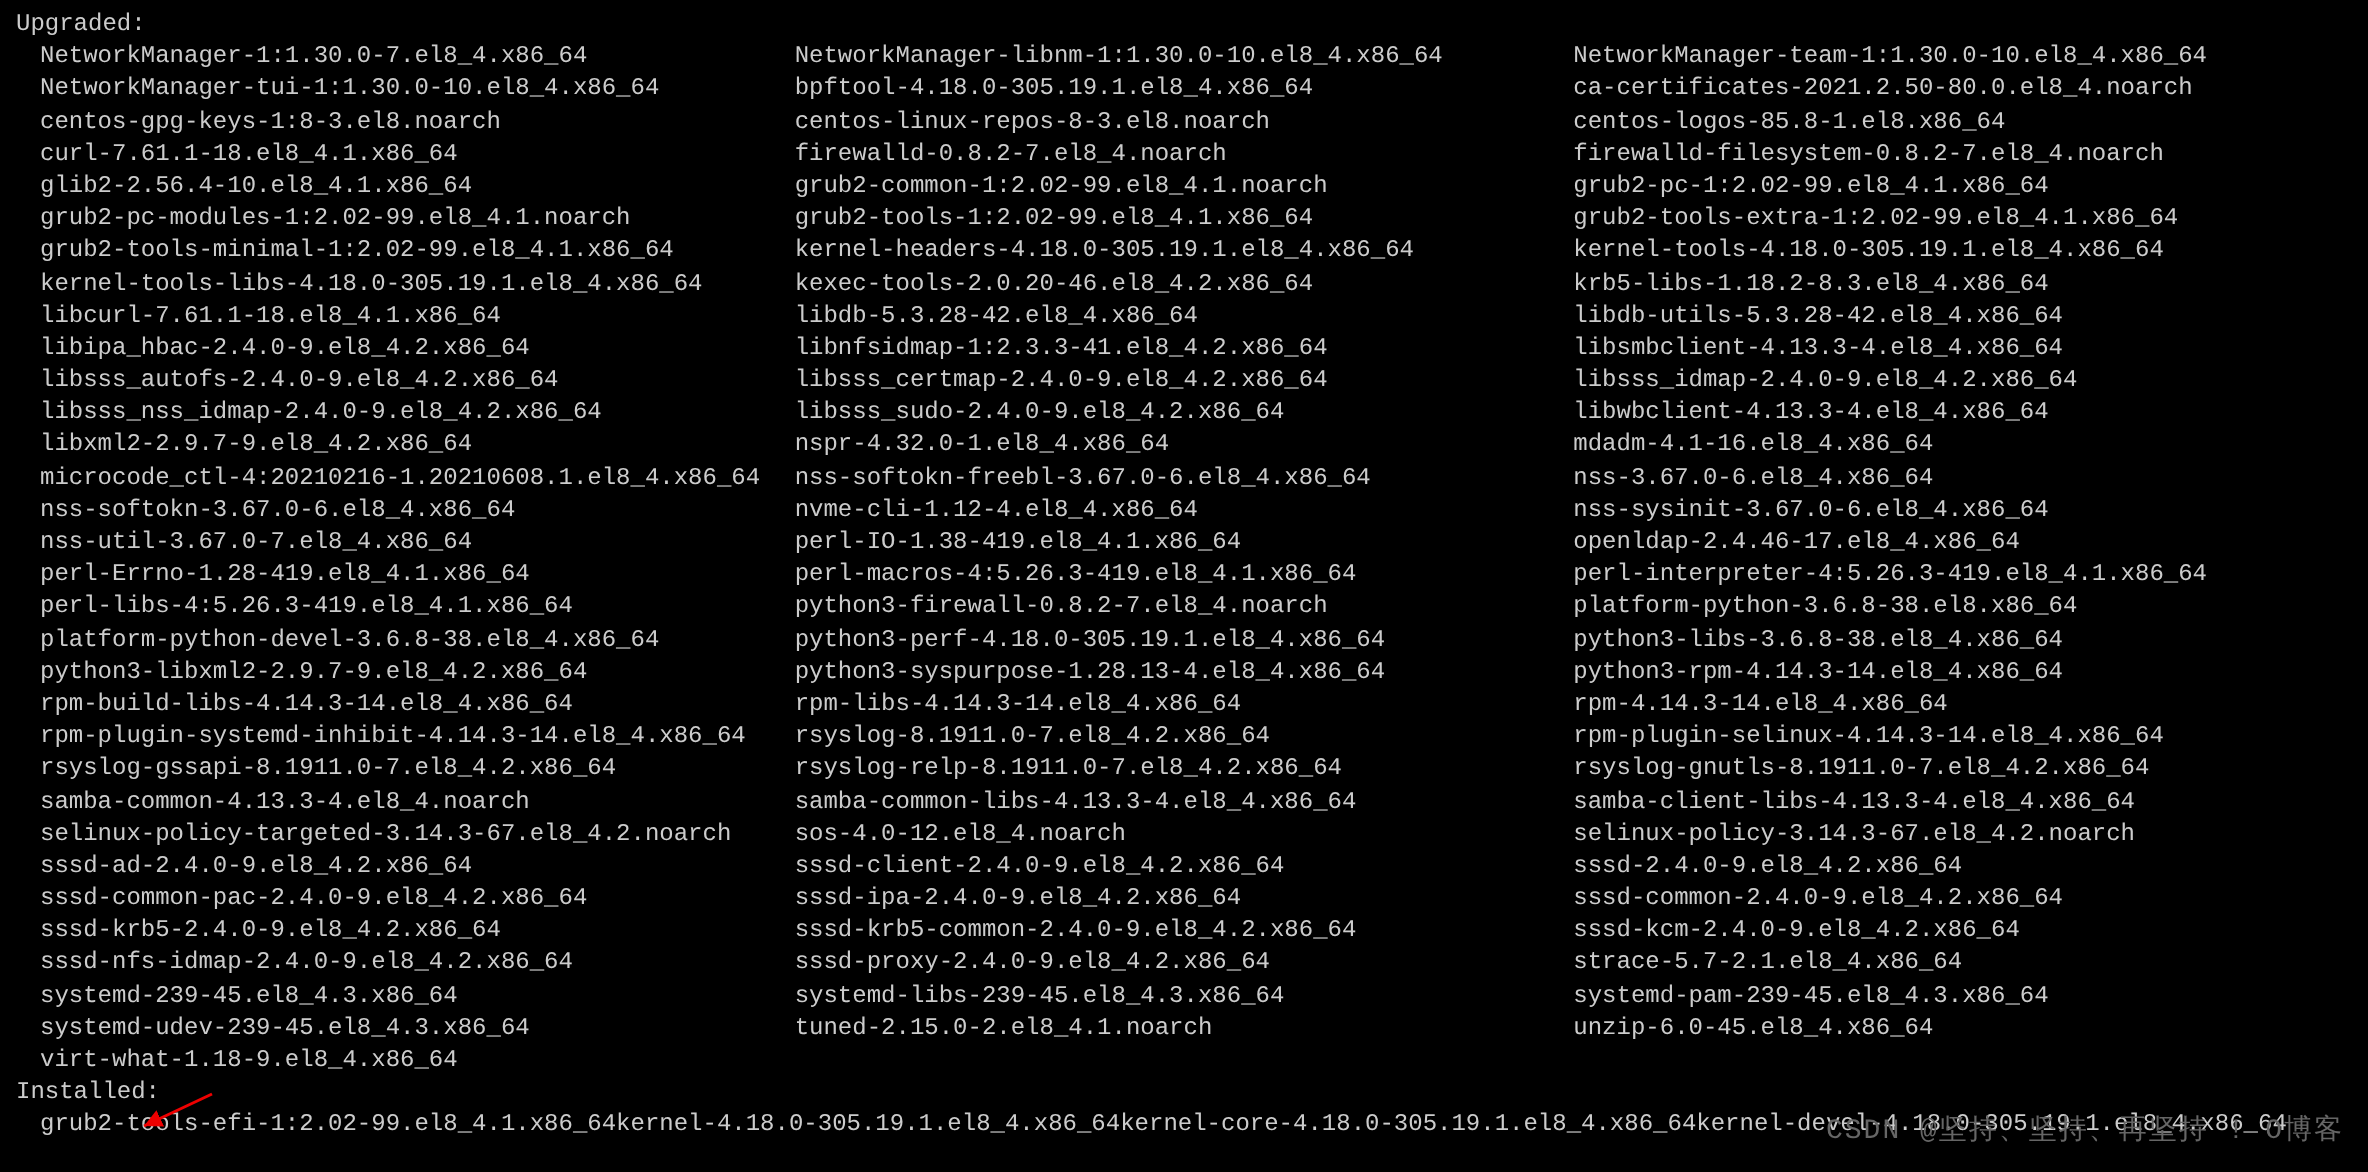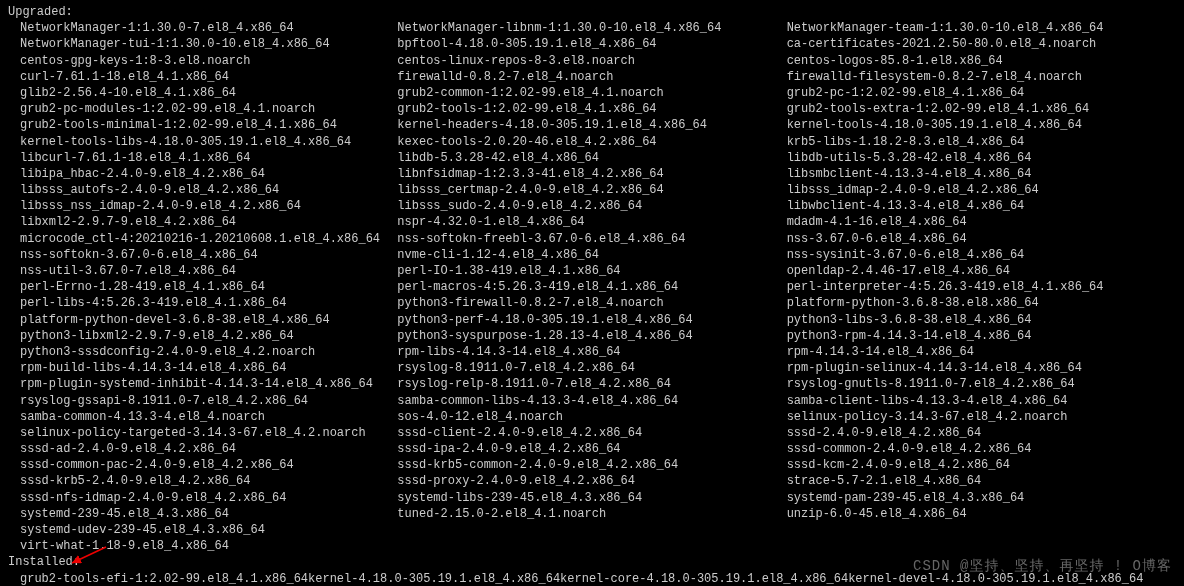--- a/index.html
+++ b/index.html
@@ -63,21 +63,20 @@
       <div>libsss_autofs-2.4.0-9.el8_4.2.x86_64</div>
       <div>libsss_nss_idmap-2.4.0-9.el8_4.2.x86_64</div>
       <div>libxml2-2.9.7-9.el8_4.2.x86_64</div>
       <div>microcode_ctl-4:20210216-1.20210608.1.el8_4.x86_64</div>
       <div>nss-softokn-3.67.0-6.el8_4.x86_64</div>
       <div>nss-util-3.67.0-7.el8_4.x86_64</div>
       <div>perl-Errno-1.28-419.el8_4.1.x86_64</div>
       <div>perl-libs-4:5.26.3-419.el8_4.1.x86_64</div>
       <div>platform-python-devel-3.6.8-38.el8_4.x86_64</div>
       <div>python3-libxml2-2.9.7-9.el8_4.2.x86_64</div>
-      <div>python3-sssdconfig-2.4.0-9.el8_4.2.noarch</div>
       <div>rpm-build-libs-4.14.3-14.el8_4.x86_64</div>
       <div>rpm-plugin-systemd-inhibit-4.14.3-14.el8_4.x86_64</div>
       <div>rsyslog-gssapi-8.1911.0-7.el8_4.2.x86_64</div>
       <div>samba-common-4.13.3-4.el8_4.noarch</div>
       <div>selinux-policy-targeted-3.14.3-67.el8_4.2.noarch</div>
       <div>sssd-ad-2.4.0-9.el8_4.2.x86_64</div>
       <div>sssd-common-pac-2.4.0-9.el8_4.2.x86_64</div>
       <div>sssd-krb5-2.4.0-9.el8_4.2.x86_64</div>
       <div>sssd-nfs-idmap-2.4.0-9.el8_4.2.x86_64</div>
       <div>systemd-239-45.el8_4.3.x86_64</div>

